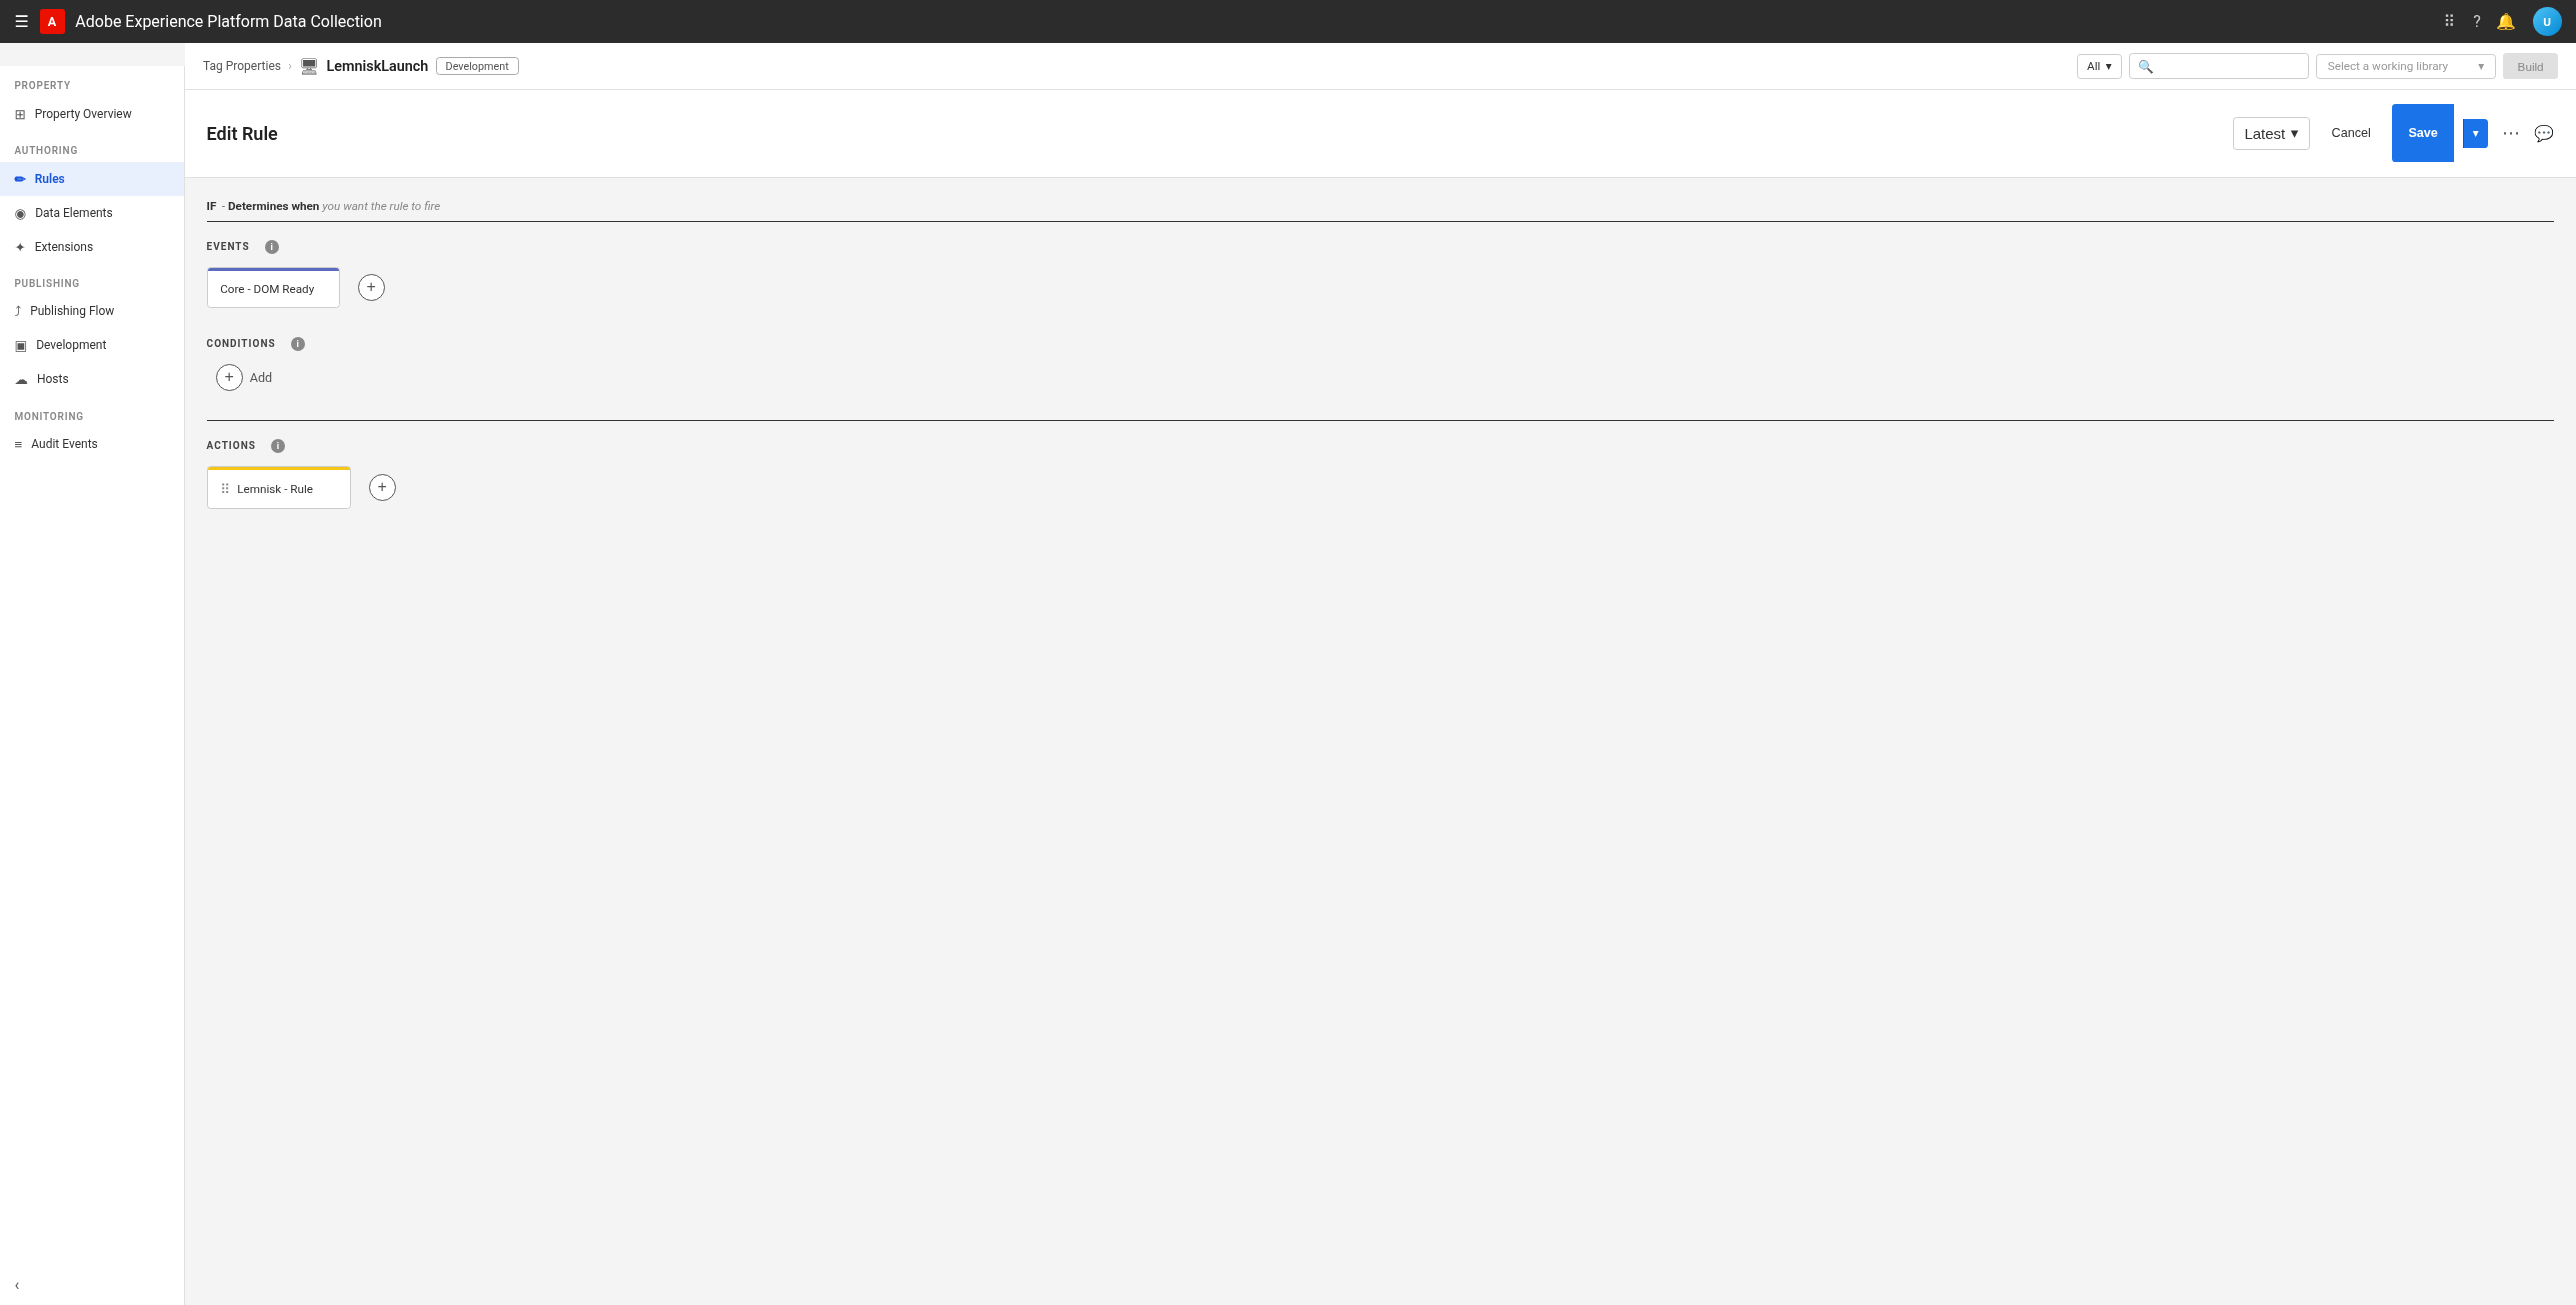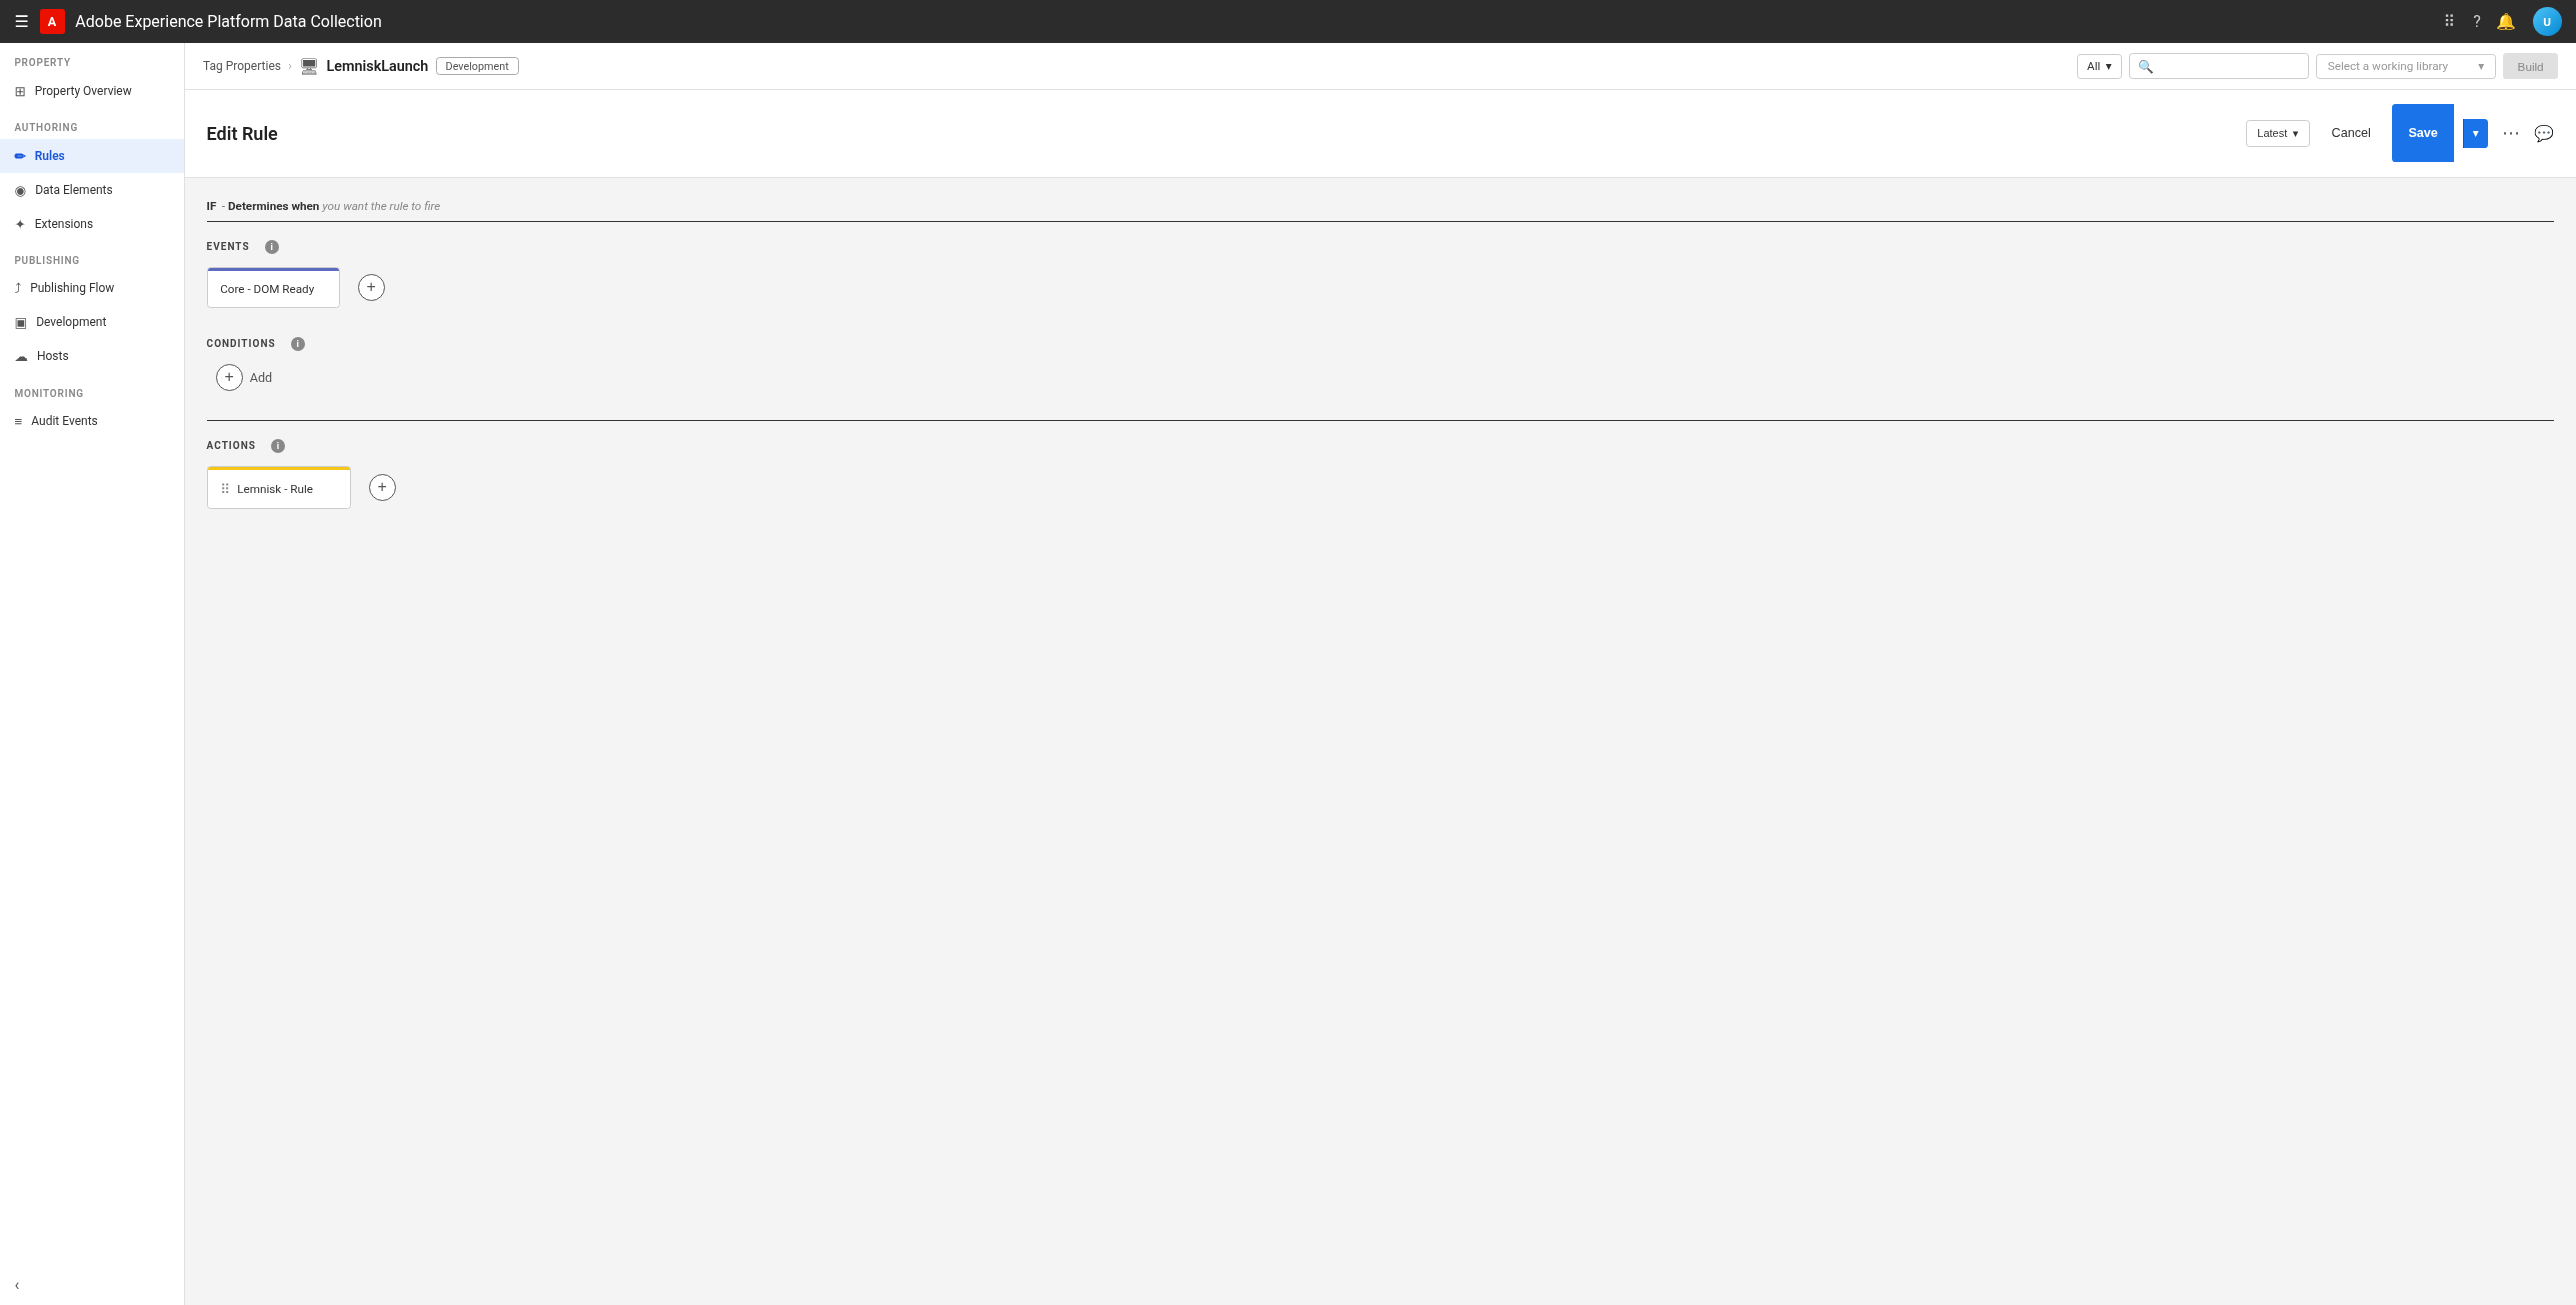--- a/index.html
+++ b/index.html
@@ -46,20 +46,21 @@
 
     
     .sidebar {
       width: 185px;
       background: #fff;
       border-right: 0.9px solid #e0e0e0;
       display: flex;
       flex-direction: column;
       overflow-y: auto;
       flex-shrink: 0;
+      margin-top: 23px;
     }
     .sidebar-section-label {
       font-size: 10px;
       color: #888;
       font-weight: 600;
       text-transform: uppercase;
       letter-spacing: 0.08em;
       padding: 14.4px 14.4px 5.4px 14.4px;
     }
     .sidebar-item {
@@ -184,21 +185,21 @@
       padding: 14.4px 21.6px;
       display: flex;
       align-items: center;
       justify-content: space-between;
     }
     .edit-rule-title { font-size: 18px; font-weight: 600; color: #222; }
     .edit-rule-actions { display: flex; align-items: center; gap: 9px; }
     .latest-btn {
       display: flex; align-items: center; gap: 5.4px;
       border: 0.9px solid #ccc; border-radius: 3.6px;
-      padding: 6.3px 10.8px; background: #fff; cursor: pointer; font-size: 11px; color: #333;
+      padding: 6.3px 10.8px; background: #fff; cursor: pointer; font-size: 15px; color: #333;
     }
     .cancel-btn {
       background: #fff; border: none; color: #333; font-size: 12.6px; cursor: pointer; padding: 6.3px 12.6px;
     }
     .save-btn {
       background: #1a73e8; color: #fff; border: none; border-radius: 3.6px 0 0 3.6px;
       padding: 22px 16px; font-size: 12.6px; font-weight: 600; cursor: pointer;
     }
     .save-dropdown {
       background: #1a73e8; color: #fff; border: none; border-left: 0.9px solid #1558b0;

